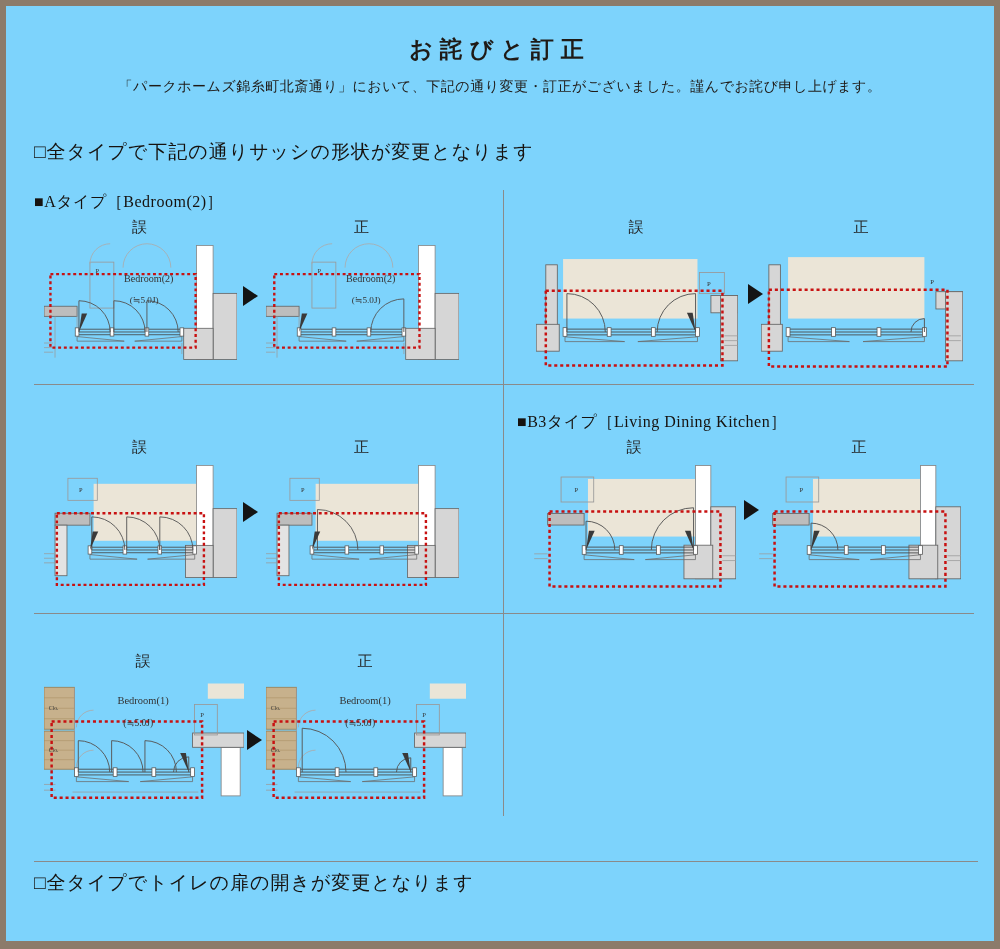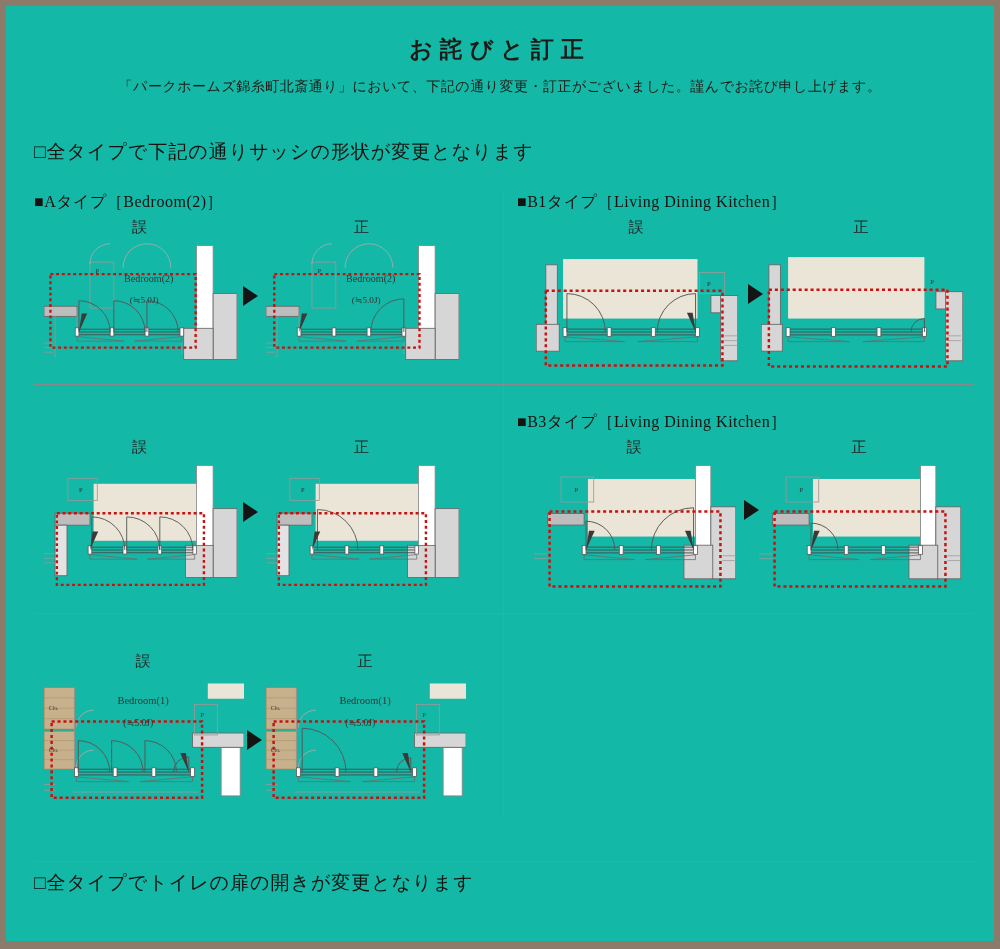--- a/index.html
+++ b/index.html
@@ -1,19 +1,19 @@
 <!DOCTYPE html>
 <html style="--frame: #8c7b6a; --red: #c81111; --beige: #ebe5d7;"><head>
 <meta charset="utf-8">
 <style>
   html,body{margin:0;padding:0;background:#fff;}
   .page{
     position:relative;width:1000px;height:949px;box-sizing:border-box;
     border-style:solid;border-width:6px 6px 8px 6px;border-color:var(--frame,#8c7b6a);
-    background:#14b8a6;overflow:hidden;
+    background:#7dd3fc;overflow:hidden;
     font-family:"Liberation Serif","DejaVu Serif",serif;color:#222;
   }
   .abs{position:absolute;}
   .title{
     position:absolute;top:28px;left:0;width:100%;text-align:center;
     font-size:23px;font-weight:700;letter-spacing:7px;color:#1f1a16;
   }
   .subtitle{
     position:absolute;top:72px;left:0;width:100%;text-align:center;
     font-size:14px;letter-spacing:.5px;color:#1f1a16;
@@ -51,21 +51,20 @@
 <body>
 
 <div class="page">
 
   <div class="title">お詫びと訂正</div>
   <div class="subtitle">「パークホームズ錦糸町北斎通り」において、下記の通り変更・訂正がございました。謹んでお詫び申し上げます。</div>
 
   <div class="sec-heading abs" style="left:28px;top:133px">□全タイプで下記の通りサッシの形状が変更となります</div>
 
   <div class="panel-heading abs" style="left:28px;top:186px">■Aタイプ［Bedroom(2)］</div>
-  <div class="panel-heading abs" style="left:511px;top:186px">■B1タイプ［Living Dining Kitchen］</div>
   <div class="panel-heading abs" style="left:511px;top:406px">■B3タイプ［Living Dining Kitchen］</div>
 
   <div class="wc-label abs" style="left:38px;top:212px;width:193px">誤</div>
   <div class="wc-label abs" style="left:260px;top:212px;width:193px">正</div>
   <div class="wc-label abs" style="left:530px;top:212px;width:202px">誤</div>
   <div class="wc-label abs" style="left:755px;top:212px;width:202px">正</div>
   <div class="wc-label abs" style="left:38px;top:432px;width:193px">誤</div>
   <div class="wc-label abs" style="left:260px;top:432px;width:193px">正</div>
   <div class="wc-label abs" style="left:528px;top:432px;width:202px">誤</div>
   <div class="wc-label abs" style="left:753px;top:432px;width:202px">正</div>

